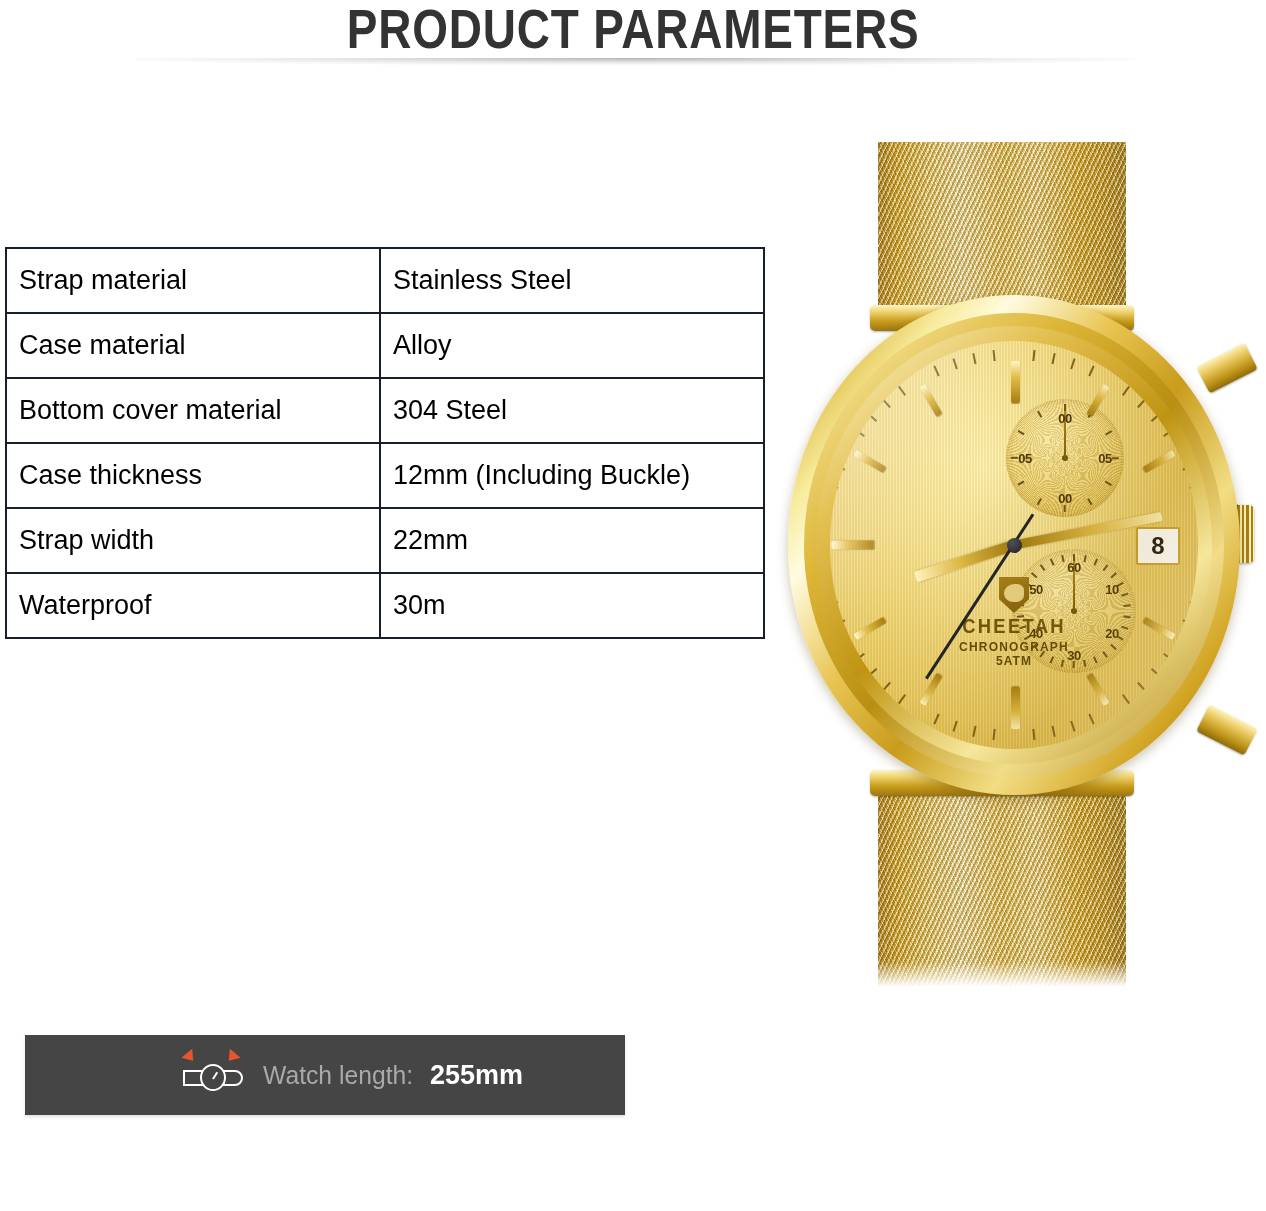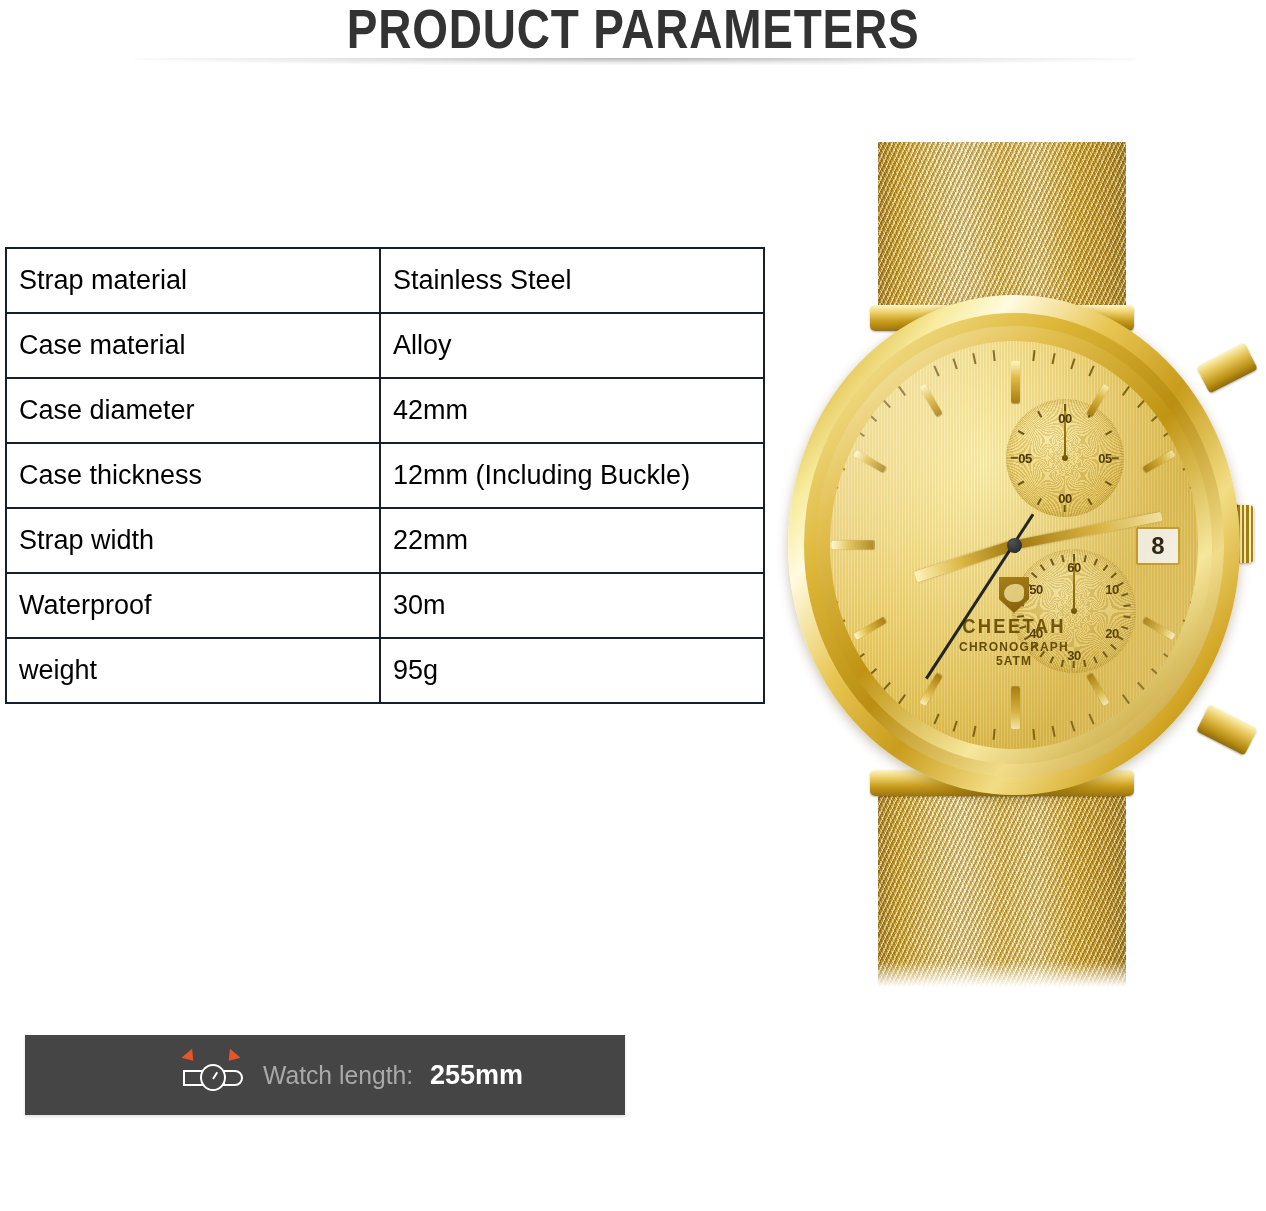--- a/index.html
+++ b/index.html
@@ -519,38 +519,34 @@
   <tbody>
     <tr>
       <td class="col-label">Strap material</td>
       <td class="col-value">Stainless Steel</td>
     </tr>
     <tr>
       <td class="col-label">Case material</td>
       <td class="col-value">Alloy</td>
     </tr>
     <tr>
-      <td class="col-label">Case diameter</td>
-      <td class="col-value">42mm</td>
+      <td class="col-label">Bottom cover material</td>
+      <td class="col-value">304 Steel</td>
     </tr>
     <tr>
       <td class="col-label">Case thickness</td>
       <td class="col-value">12mm (Including Buckle)</td>
     </tr>
     <tr>
       <td class="col-label">Strap width</td>
       <td class="col-value">22mm</td>
     </tr>
     <tr>
       <td class="col-label">Waterproof</td>
       <td class="col-value">30m</td>
-    </tr>
-    <tr>
-      <td class="col-label">weight</td>
-      <td class="col-value">95g</td>
     </tr>
   </tbody>
 </table>
 
 <div class="watch-stage">
 
   <div class="band-upper"></div>
   <div class="band-lower"></div>
   <div class="lug-bar top"></div>
   <div class="lug-bar bottom"></div>

